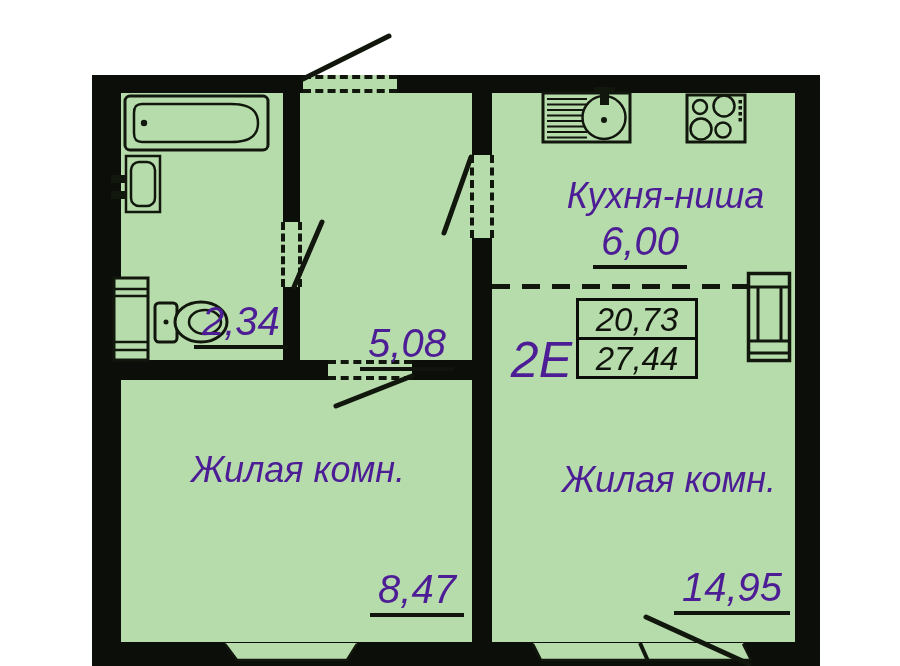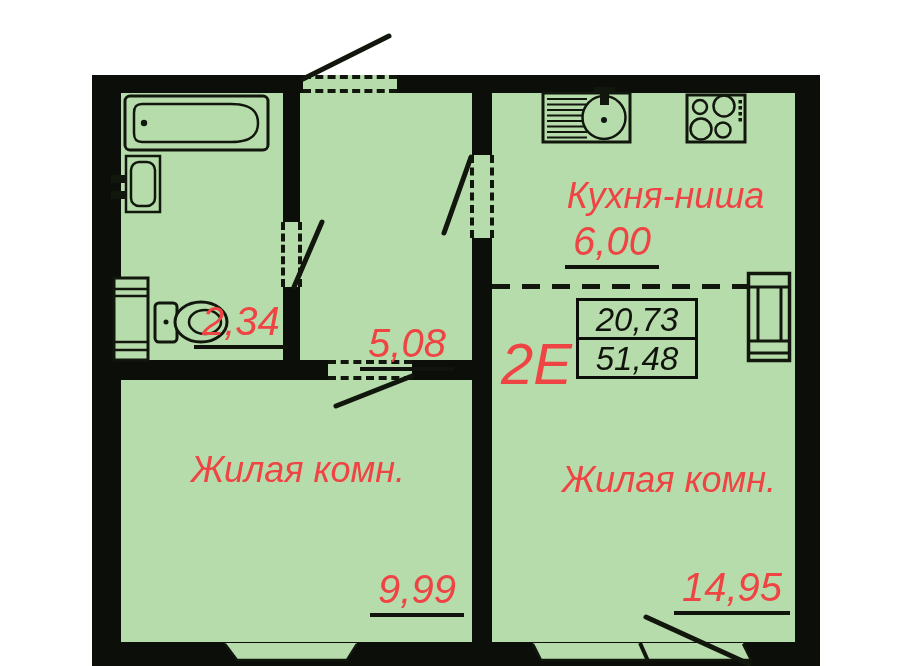--- a/index.html
+++ b/index.html
@@ -15,29 +15,29 @@
   .w-hall{left:121px;top:360px;width:351px;height:20px;}
   .w-center{left:472px;top:93px;width:20px;height:549px;}
   .op{position:absolute;background:#b7dcab;box-sizing:border-box;}
   .op-entrance{left:303px;top:75px;width:94px;height:18px;border-top:4px dashed #12170e;border-bottom:4px dashed #12170e;}
   .op-bath{left:281px;top:222px;width:21px;height:65px;border-left:4px dashed #12170e;border-right:4px dashed #12170e;}
   .op-hallkitchen{left:470px;top:155px;width:24px;height:83px;border-left:4px dashed #12170e;border-right:4px dashed #12170e;}
   .op-hallliving{left:328px;top:360px;width:84px;height:20px;border-top:4px dashed #12170e;border-bottom:4px dashed #12170e;}
   .niche-line{position:absolute;left:492px;top:284px;width:256px;height:5px;
     background:repeating-linear-gradient(90deg,#12170e 0 18px,rgba(0,0,0,0) 18px 30px);}
   svg.overlay{position:absolute;left:0;top:0;pointer-events:none;}
-  .t{position:absolute;font-style:italic;color:#ef4444;text-align:center;}
+  .t{position:absolute;font-style:italic;color:#4c1d95;text-align:center;}
   .room-label{font-size:36px;line-height:1.12;white-space:nowrap;}
   .num{font-size:40px;line-height:1.05;white-space:nowrap;}
   .num .u{display:inline-block;border-bottom:4px solid #10140d;padding:0 8px 3px;}
   .lbl-kitchen{left:558px;top:176px;width:215px;}
-  .num-kitchen{left:560px;top:220px;width:104px;}
+  .num-kitchen{left:588px;top:220px;width:104px;}
   .num-bath{left:194px;top:300px;width:92px;}
   .num-hall{left:355px;top:322px;width:104px;}
-  .type-label{left:496px;top:334px;width:76px;font-size:58px;line-height:1.05;text-align:right;white-space:nowrap;}
+  .type-label{left:496px;top:334px;width:76px;font-size:50px;line-height:1.05;text-align:right;white-space:nowrap;}
   .tbl{position:absolute;left:576px;top:298px;width:122px;}
   .cell{width:122px;height:42px;border:3px solid #0c0e09;margin-top:-3px;box-sizing:border-box;
     text-align:center;font-size:33px;line-height:37px;font-style:italic;background:#b7dcab;color:#10140d;}
   .cell:first-child{margin-top:0;}
   .lbl-living-r{left:560px;top:460px;width:218px;}
   .num-living-r{left:674px;top:566px;width:116px;}
   .lbl-living-l{left:190px;top:450px;width:216px;}
   .num-living-l{left:370px;top:568px;width:94px;}
 </style>
 </head>
@@ -152,22 +152,22 @@
 
   <div class="t room-label lbl-kitchen">Кухня-ниша</div>
   <div class="t num num-kitchen"><span class="u">6,00</span></div>
 
   <div class="t num num-bath"><span class="u">2,34</span></div>
   <div class="t num num-hall"><span class="u">5,08</span></div>
 
   <div class="t type-label">2Е</div>
   <div class="tbl">
     <div class="cell">20,73</div>
-    <div class="cell">51,48</div>
+    <div class="cell">27,44</div>
   </div>
 
   <div class="t room-label lbl-living-r">Жилая комн.</div>
   <div class="t num num-living-r"><span class="u">14,95</span></div>
 
   <div class="t room-label lbl-living-l">Жилая комн.</div>
-  <div class="t num num-living-l"><span class="u">9,99</span></div>
+  <div class="t num num-living-l"><span class="u">8,47</span></div>
 
 </div>
 
 </body></html>

